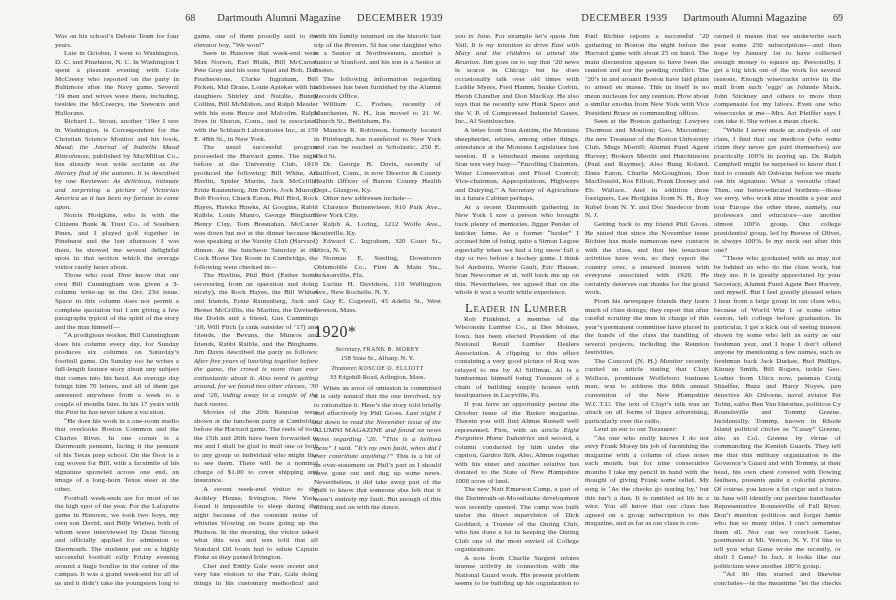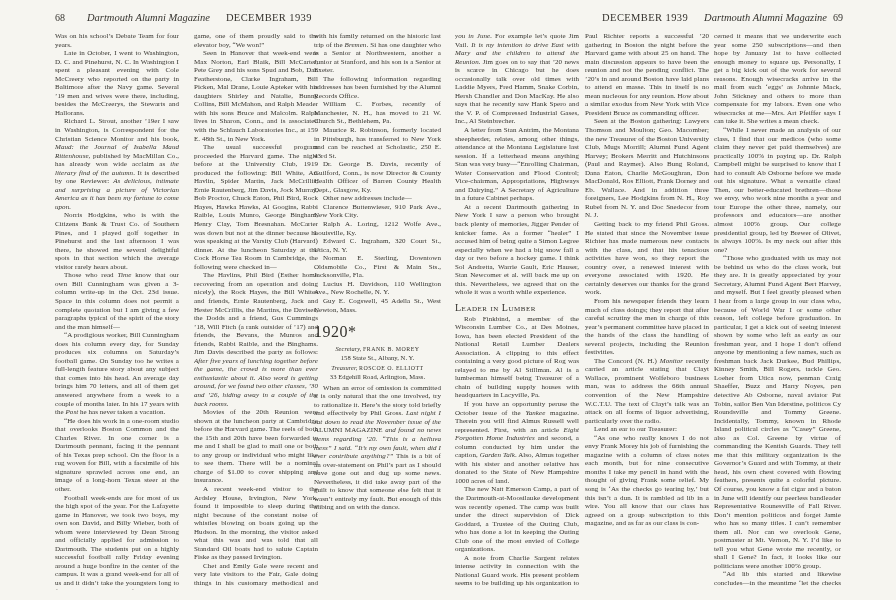--- a/index.html
+++ b/index.html
@@ -5,30 +5,30 @@
   html,body{margin:0;padding:0;}
   body{
     width:896px;height:600px;
     background:#f6f5f0;
     font-family:"Liberation Serif","DejaVu Serif",serif;
     color:#35332e;
     position:relative;
     overflow:hidden;
   }
   
-  .page-header{position:absolute;top:12px;height:14px;font-size:10.5px;white-space:nowrap;}
+  .page-header{position:absolute;top:12px;height:14px;font-size:10.5px;white-space:nowrap;justify-content:flex-end;}
   #hdr-left{left:55px;width:388px;display:flex;align-items:baseline;}
   #hdr-right{left:455px;width:388px;display:flex;align-items:baseline;justify-content:flex-end;}
   .hdr-pgnum{font-style:normal;font-size:10px;}
-  .hdr-mag{font-style:italic;}
+  .hdr-mag{}
   .hdr-date{letter-spacing:0.4px;}
   #hdr-left .hdr-mag{margin-left:22px;}
   #hdr-left .hdr-date{margin-left:16px;}
   #hdr-right .hdr-mag{margin-left:16px;}
-  #hdr-right .hdr-pgnum{margin-left:6px;}
+  #hdr-right .hdr-pgnum{margin-left:26px;}
 
   
   .col{
     position:absolute;top:32px;height:558px;
     font-size:7px;line-height:8.55px;
     text-align:justify;overflow:hidden;
     letter-spacing:0.05px;
   }
   #c1{left:55px;width:124px;}
   #c2{left:194px;width:124px;}
@@ -39,21 +39,21 @@
   .col p{margin:0;text-indent:9px;}
   .col > .flow:first-child > p:first-child{text-indent:0;}
 
   
   .sec-title{font-size:16px;line-height:17px;text-align:left;margin:9px 0 5px;letter-spacing:0.5px;}
   .officer{text-align:center;font-size:6.4px;line-height:7.9px;margin-bottom:2.5px;}
   .officer .role{font-style:italic;}
   .officer .name{font-size:5.9px;letter-spacing:0.5px;}
   .officer .addr{display:block;font-size:6.6px;}
 
-  .subhead{font-variant:small-caps;font-size:10px;letter-spacing:0.5px;margin:7px 0 2px;text-align:left;}
+  .subhead{font-variant:small-caps;font-size:13px;letter-spacing:0.5px;margin:7px 10px 2px;text-align:left;}
 </style>
 </head>
 <body>
 
 <div class="page-header" id="hdr-left">
   <span class="hdr-pgnum">68</span>
   <span class="hdr-mag">Dartmouth Alumni Magazine</span>
   <span class="hdr-date">DECEMBER 1939</span>
 </div>
 

